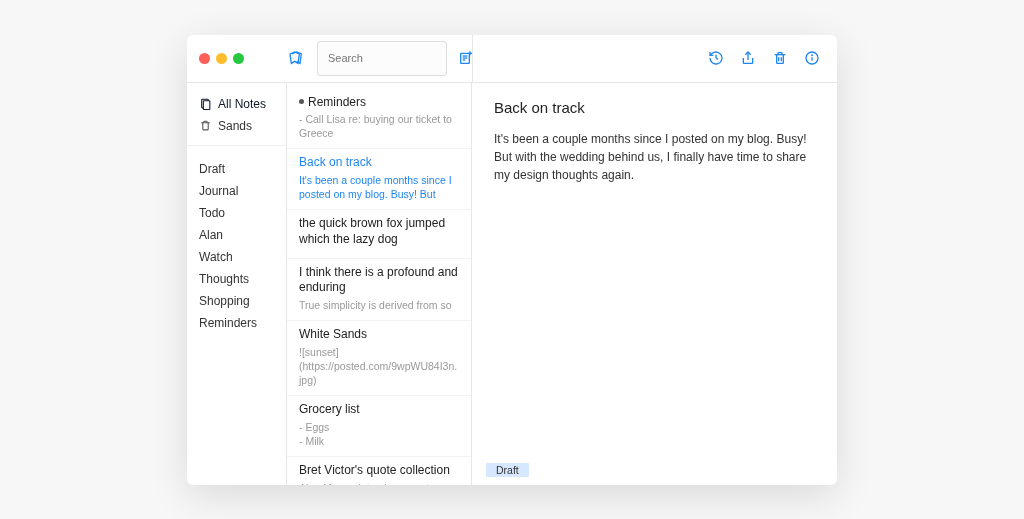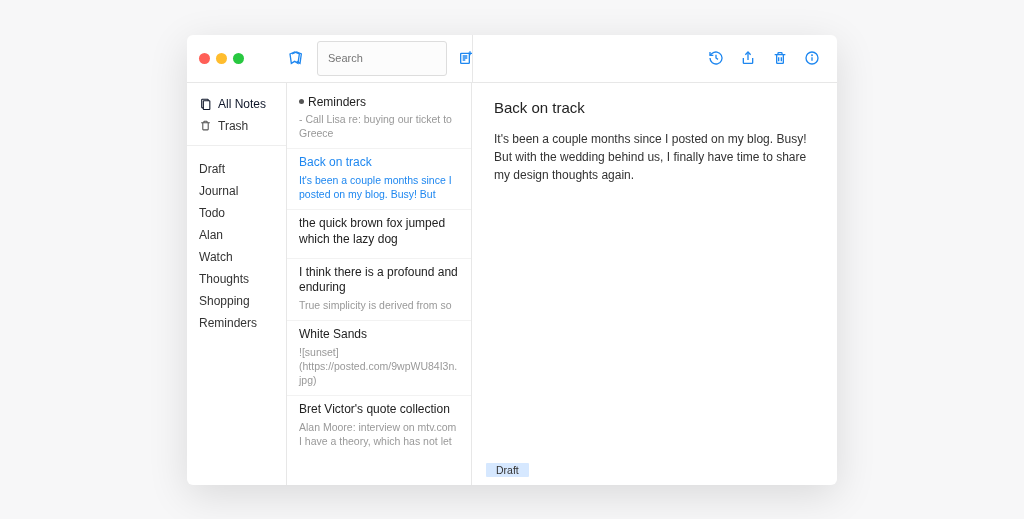--- a/index.html
+++ b/index.html
@@ -282,21 +282,21 @@
             <rect x="8" y="7" width="12" height="16" rx="1" fill="#fff"></rect>
           </svg>
         <span>All Notes</span>
       </div>
       <div class="sb-item">
         <svg viewBox="0 0 24 24" fill="none" stroke="#555" stroke-width="2">
             <polyline points="4 7 20 7"></polyline>
             <path d="M7 7v12a1 1 0 0 0 1 1h8a1 1 0 0 0 1-1V7"></path>
             <path d="M9 7V5a1 1 0 0 1 1-1h4a1 1 0 0 1 1 1v2"></path>
           </svg>
-        <span>Trash</span>
+        <span>Sands</span>
       </div>
       <div class="sb-sep"></div>
       <div class="tags" id="tag-list">
           <div class="tag-item">Draft</div>
           <div class="tag-item">Journal</div>
           <div class="tag-item">Todo</div>
           <div class="tag-item">Alan</div>
           <div class="tag-item">Watch</div>
           <div class="tag-item">Thoughts</div>
           <div class="tag-item">Shopping</div>
@@ -318,20 +318,25 @@
         </div>
         <div class="note-item">
           <div class="note-title"><span>I think there is a profound and enduring</span></div>
           <div class="note-preview" style="white-space: pre-line;">True simplicity is derived from so</div>
         </div>
         <div class="note-item">
           <div class="note-title"><span>White Sands</span></div>
           <div class="note-preview" style="white-space: pre-line;">![sunset](https://posted.com/9wpWU84I3n.jpg)</div>
         </div>
         <div class="note-item">
+          <div class="note-title"><span>Grocery list</span></div>
+          <div class="note-preview" style="white-space: pre-line;">- Eggs
+- Milk</div>
+        </div>
+        <div class="note-item">
           <div class="note-title"><span>Bret Victor's quote collection</span></div>
           <div class="note-preview" style="white-space: pre-line;">Alan Moore: interview on mtv.com I have a theory, which has not let</div>
         </div>
       </div>
 
     <div class="editor">
       <div class="editor-content">
         <div class="editor-title">Back on track</div>
         <div class="editor-body">It's been a couple months since I posted on my blog. Busy! But with the wedding behind us, I finally have time to share my design thoughts again.</div>
       </div>

